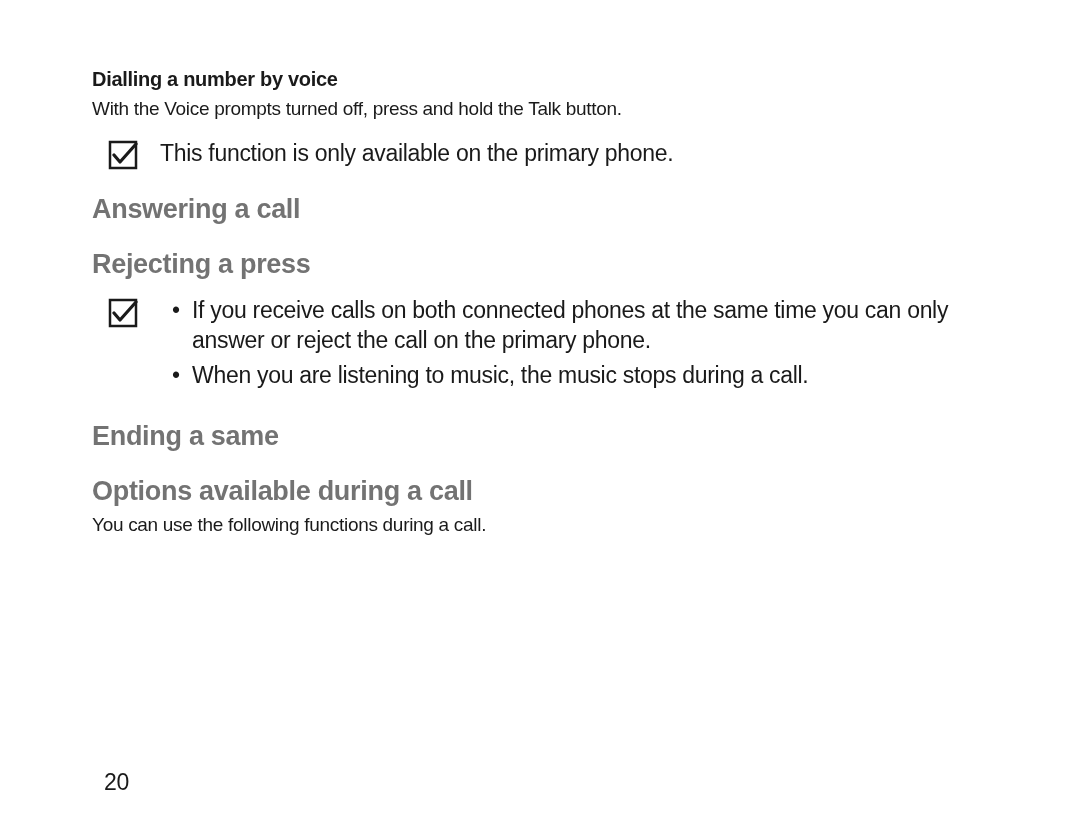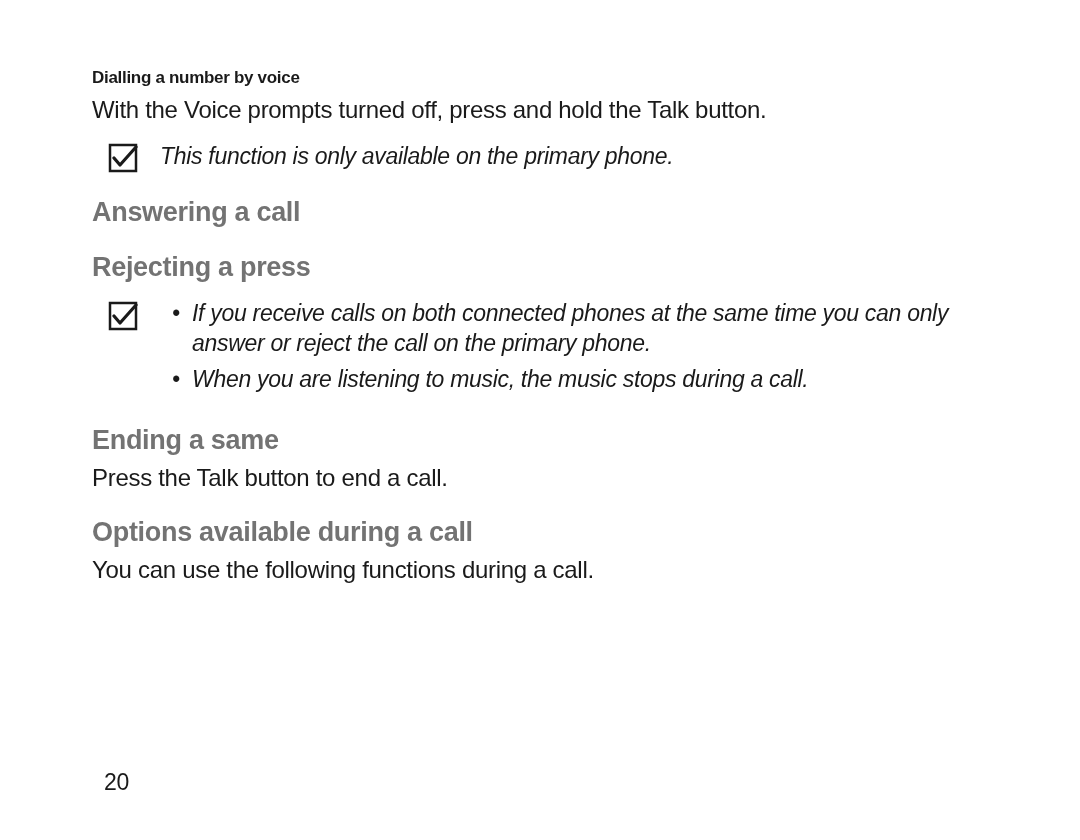--- a/index.html
+++ b/index.html
@@ -14,43 +14,42 @@
   }
   .page {
     padding: 68px 92px 0 92px;
     box-sizing: border-box;
     width: 1080px;
     height: 840px;
     position: relative;
   }
   .subheading-bold {
     font-weight: 700;
-    font-size: 17px;
+    font-size: 20px;
     letter-spacing: -0.3px;
     margin: 0 0 6px 0;
     color: #1a1a1a;
   }
   .paragraph {
-    font-size: 24px;
+    font-size: 19px;
     line-height: 1.3;
     margin: 0 0 10px 0;
     letter-spacing: -0.3px;
   }
   .section-heading {
     font-weight: 700;
     font-size: 27px;
     color: #737373;
     margin: 24px 0 6px 0;
     letter-spacing: -0.3px;
   }
   .note-block {
     display: flex;
     align-items: flex-start;
     margin: 16px 0 12px 0;
-    font-style: italic;
   }
   .note-block.single {
     align-items: center;
   }
   .note-icon {
     flex: 0 0 auto;
     width: 30px;
     height: 30px;
     margin: 2px 22px 0 16px;
   }
@@ -119,19 +118,18 @@
         <path d="M6 15 L12 22 L28 4" fill="none" stroke="#1a1a1a" stroke-width="3.2" stroke-linecap="round" stroke-linejoin="round"></path>
       </svg>
     </div>
     <ul class="note-list">
       <li>If you receive calls on both connected phones at the same time you can only answer or reject the call on the primary phone.</li>
       <li>When you are listening to music, the music stops during a call.</li>
     </ul>
   </div>
 
   <div class="section-heading">Ending a same</div>
-  <div class="paragraph">Press the Talk button to end a call.</div>
 
   <div class="section-heading">Options available during a call</div>
   <div class="paragraph">You can use the following functions during a call.</div>
 
   <div class="page-number">20</div>
 </div>
 
 </body></html>

